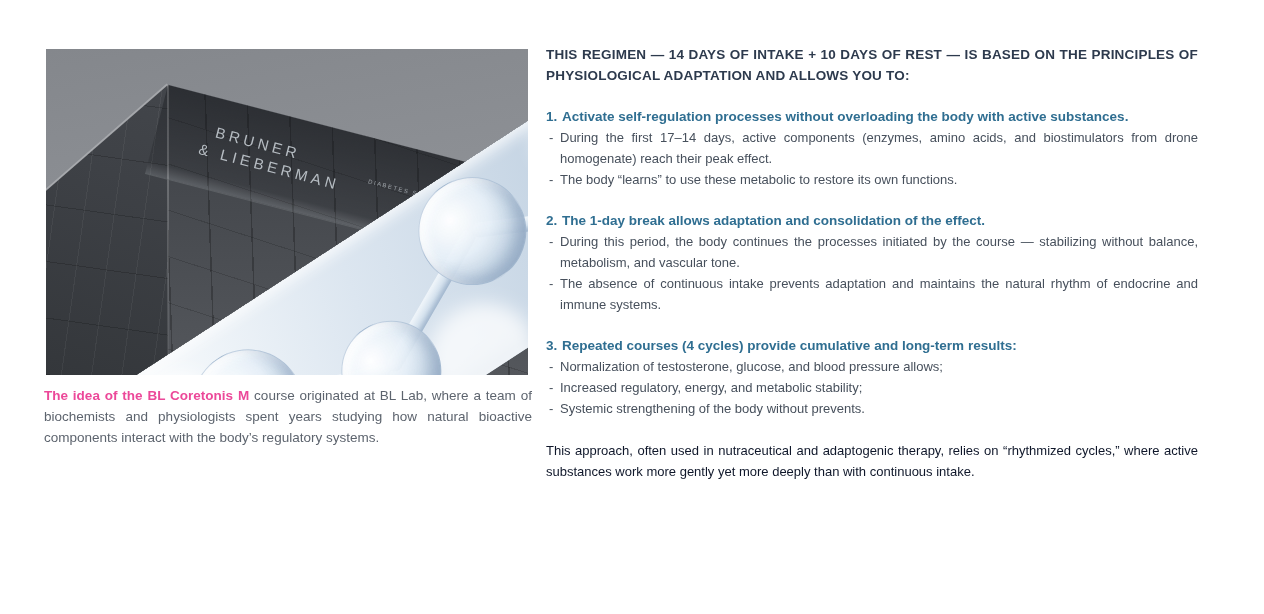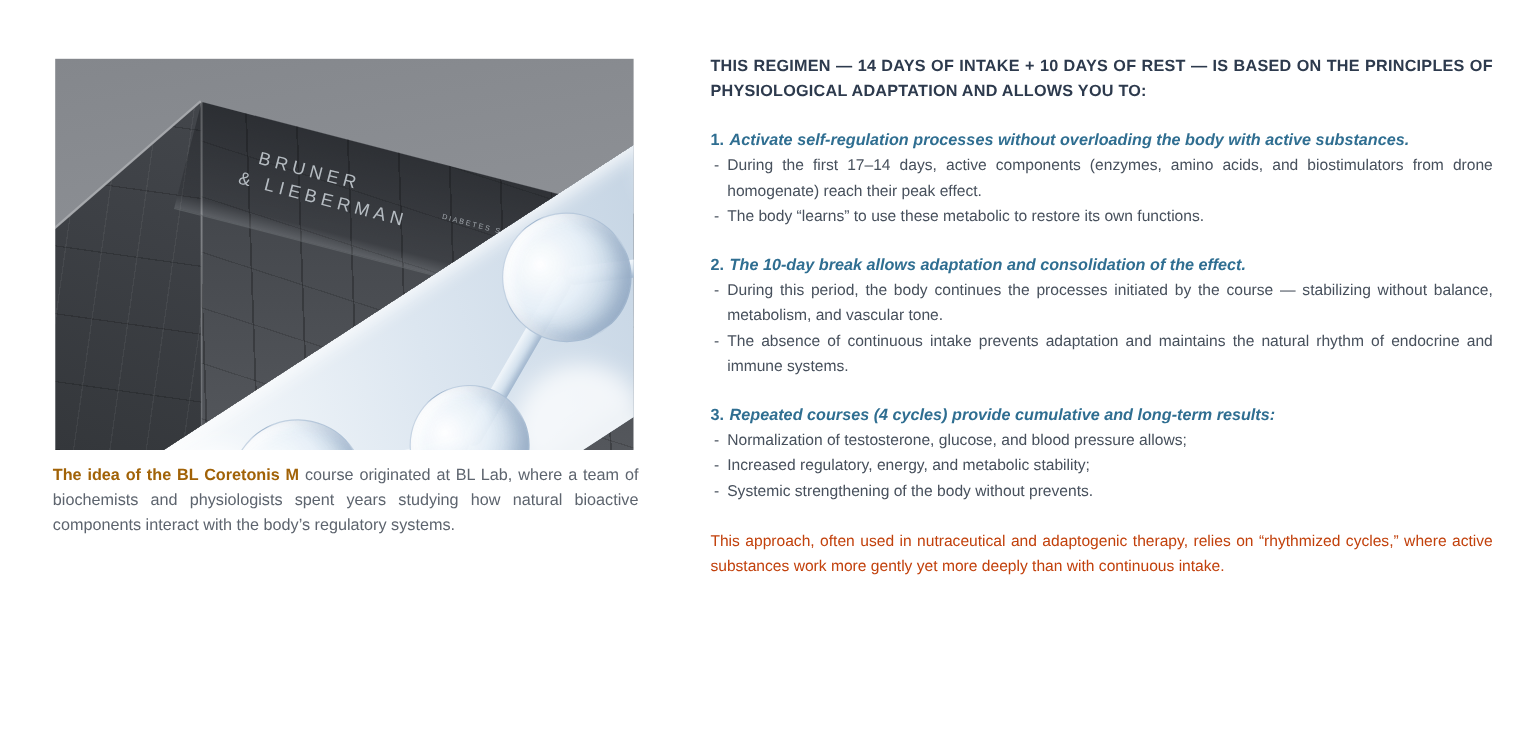--- a/index.html
+++ b/index.html
@@ -45,34 +45,34 @@
     background:radial-gradient(circle at 38% 30%, rgba(255,255,255,.97) 0%, rgba(230,239,247,.92) 40%, rgba(186,204,222,.88) 70%, rgba(142,166,192,.92) 100%);
     border:1px solid rgba(130,155,185,.35);
     box-shadow:inset -6px -9px 14px rgba(120,145,175,.45), inset 5px 7px 10px rgba(255,255,255,.9); z-index:2; }
   .rod { position:absolute; height:15px; border-radius:8px;
     background:linear-gradient(180deg,#f2f7fb 0%,#d5e2ee 55%,#b7c9dc 100%);
     transform-origin:left center; z-index:1; box-shadow:inset 0 -3px 4px rgba(130,155,185,.4); }
 
   
   .left-text { position:absolute; left:44px; top:385px; width:488px;
     font-size:13.5px; line-height:21px; color:#5d646e; text-align:justify; }
-  .lead { color:#a16207; font-weight:700;margin-top:12px; }
+  .lead { color:#ec4899; font-weight:700;margin-top:12px; }
 
   
-  .right-col { position:absolute; left:592px; top:44px; width:652px; }
+  .right-col { position:absolute; left:546px; top:44px; width:652px; }
   .headline { font-size:13.5px; line-height:21px; font-weight:700; color:#2d3a4d;
     text-align:justify; letter-spacing:.2px; }
   .section { margin-top:20px; }
   .sec-head { display:flex; font-size:13.5px; line-height:21px; font-weight:700; color:#2f6e91; }
   .sec-num { flex:0 0 16px; }
-  .sec-title { flex:1; text-align:justify;font-style:italic; }
+  .sec-title { flex:1; text-align:justify; }
   .bullet { display:flex; font-size:13px; line-height:21px; color:#47505c; }
   .b-marker { flex:0 0 14px; padding-left:3px; }
   .b-text { flex:1; text-align:justify; }
-  .closing { margin-top:21px; font-size:13px; line-height:21px; color:#c2410c; text-align:justify; }
+  .closing { margin-top:21px; font-size:13px; line-height:21px; color:#0f172a; text-align:justify; }
 </style>
 </head>
 <body>
 
 <div id="page">
 
   <div class="figure">
     <div class="face-left"></div>
     <div class="face-right"></div>
     <div class="corner-line"></div>
@@ -118,21 +118,21 @@
       </div>
       <div class="bullet">
         <span class="b-marker">-</span>
         <span class="b-text">The body “learns” to use these metabolic to restore its own functions.</span>
       </div>
     </div>
 
     <div class="section">
       <div class="sec-head">
         <span class="sec-num">2.</span>
-        <span class="sec-title">The 10-day break allows adaptation and consolidation of the effect.</span>
+        <span class="sec-title">The 1-day break allows adaptation and consolidation of the effect.</span>
       </div>
       <div class="bullet">
         <span class="b-marker">-</span>
         <span class="b-text">During this period, the body continues the processes initiated by the course — stabilizing without balance, metabolism, and vascular tone.</span>
       </div>
       <div class="bullet">
         <span class="b-marker">-</span>
         <span class="b-text">The absence of continuous intake prevents adaptation and maintains the natural rhythm of endocrine and immune systems.</span>
       </div>
     </div>

